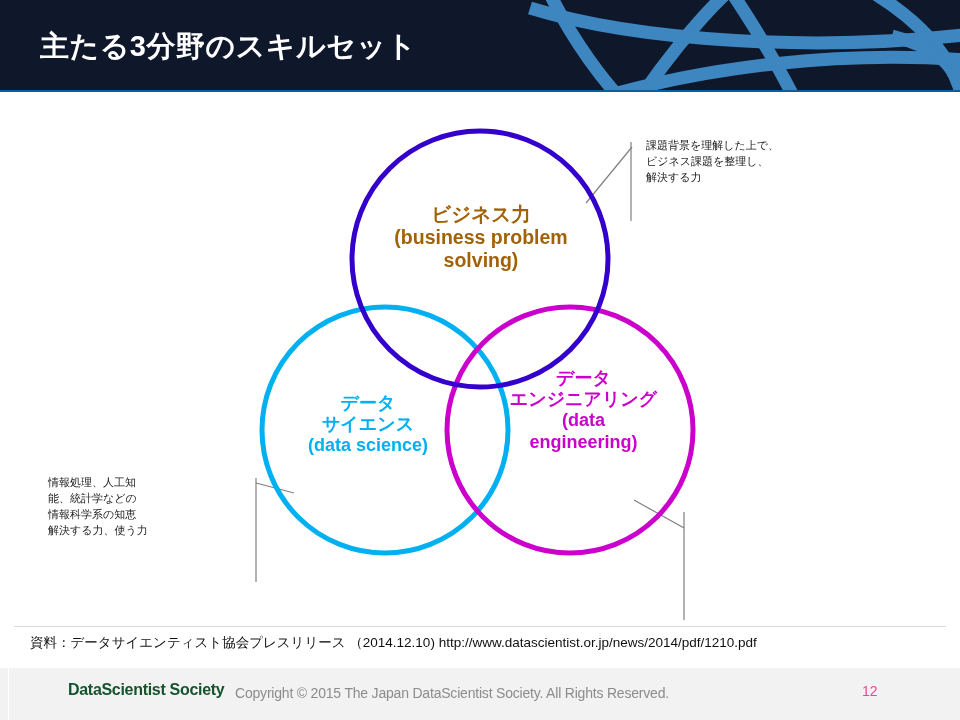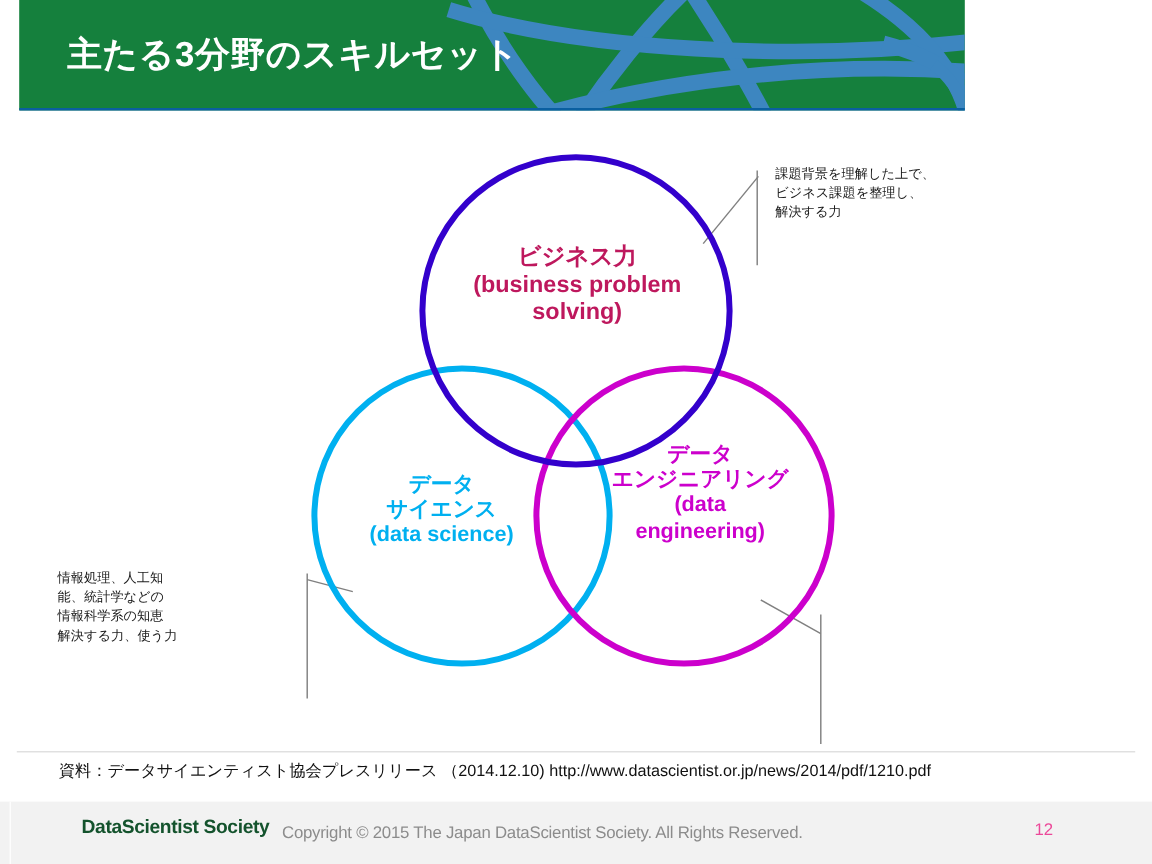--- a/index.html
+++ b/index.html
@@ -17,24 +17,24 @@
   .slide {
     position: absolute;
     left: 0; top: 0;
     width: 960px; height: 720px;
     background: #ffffff;
   }
 
   
   .header {
     position: absolute;
-    left: 16px; top: 0;
-    width: 788px;
+    left: 0; top: 0;
+    width: 960px;
     height: 92px;
-    background: #15803d;
+    background: #0f172a;
     overflow: hidden;
   }
   .header-deco {
     position: absolute;
     right: 0; top: 0;
     width: 440px; height: 92px;
     opacity: 1;
   }
   .header-rule {
     position: absolute;
@@ -66,21 +66,21 @@
     text-align: center;
     font-weight: bold;
     line-height: 1.18;
     white-space: pre-line;
   }
   #label-business {
     left: 350px;
     top: 203px;
     width: 262px;
     font-size: 19.5px;
-    color: #be185d;
+    color: #a16207;
   }
   #label-science {
     left: 278px;
     top: 393px;
     width: 180px;
     font-size: 18px;
     color: #00B0F0;
   }
   #label-engineering {
     left: 476px;
@@ -116,21 +116,20 @@
 
   
   .source-line {
     position: absolute;
     left: 30px;
     top: 634px;
     width: 900px;
     font-size: 13.5px;
     color: #111111;
     white-space: nowrap;
-    margin-left: 19px;
   }
   .source-divider {
     position: absolute;
     left: 14px;
     top: 626px;
     width: 932px;
     height: 1px;
     background: #d9d9d9;
   }
 

